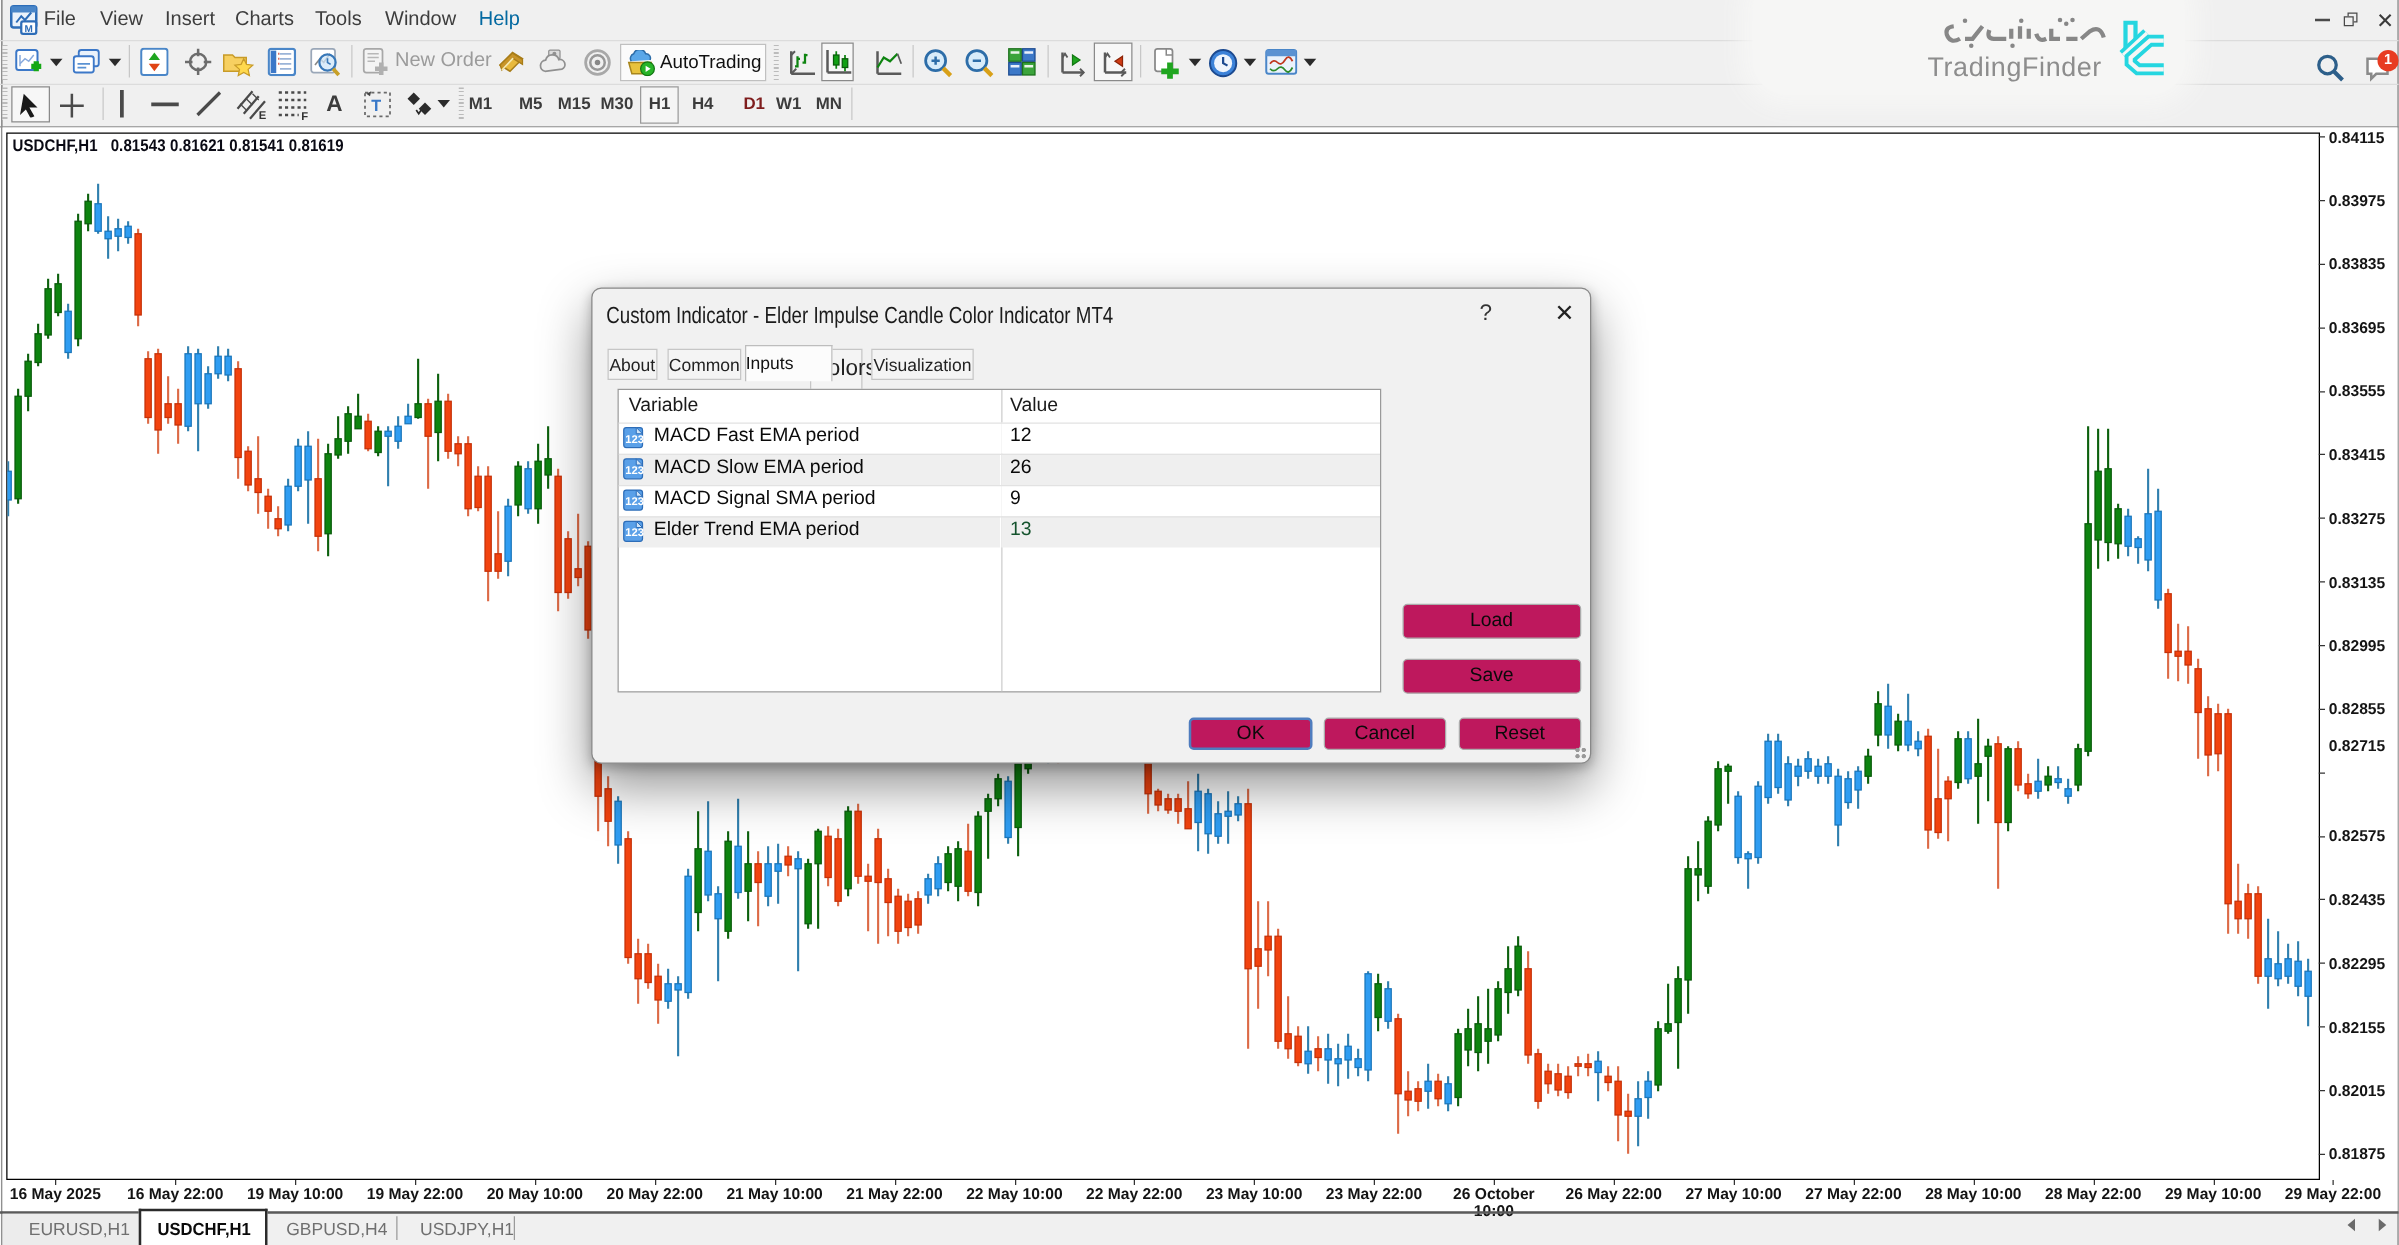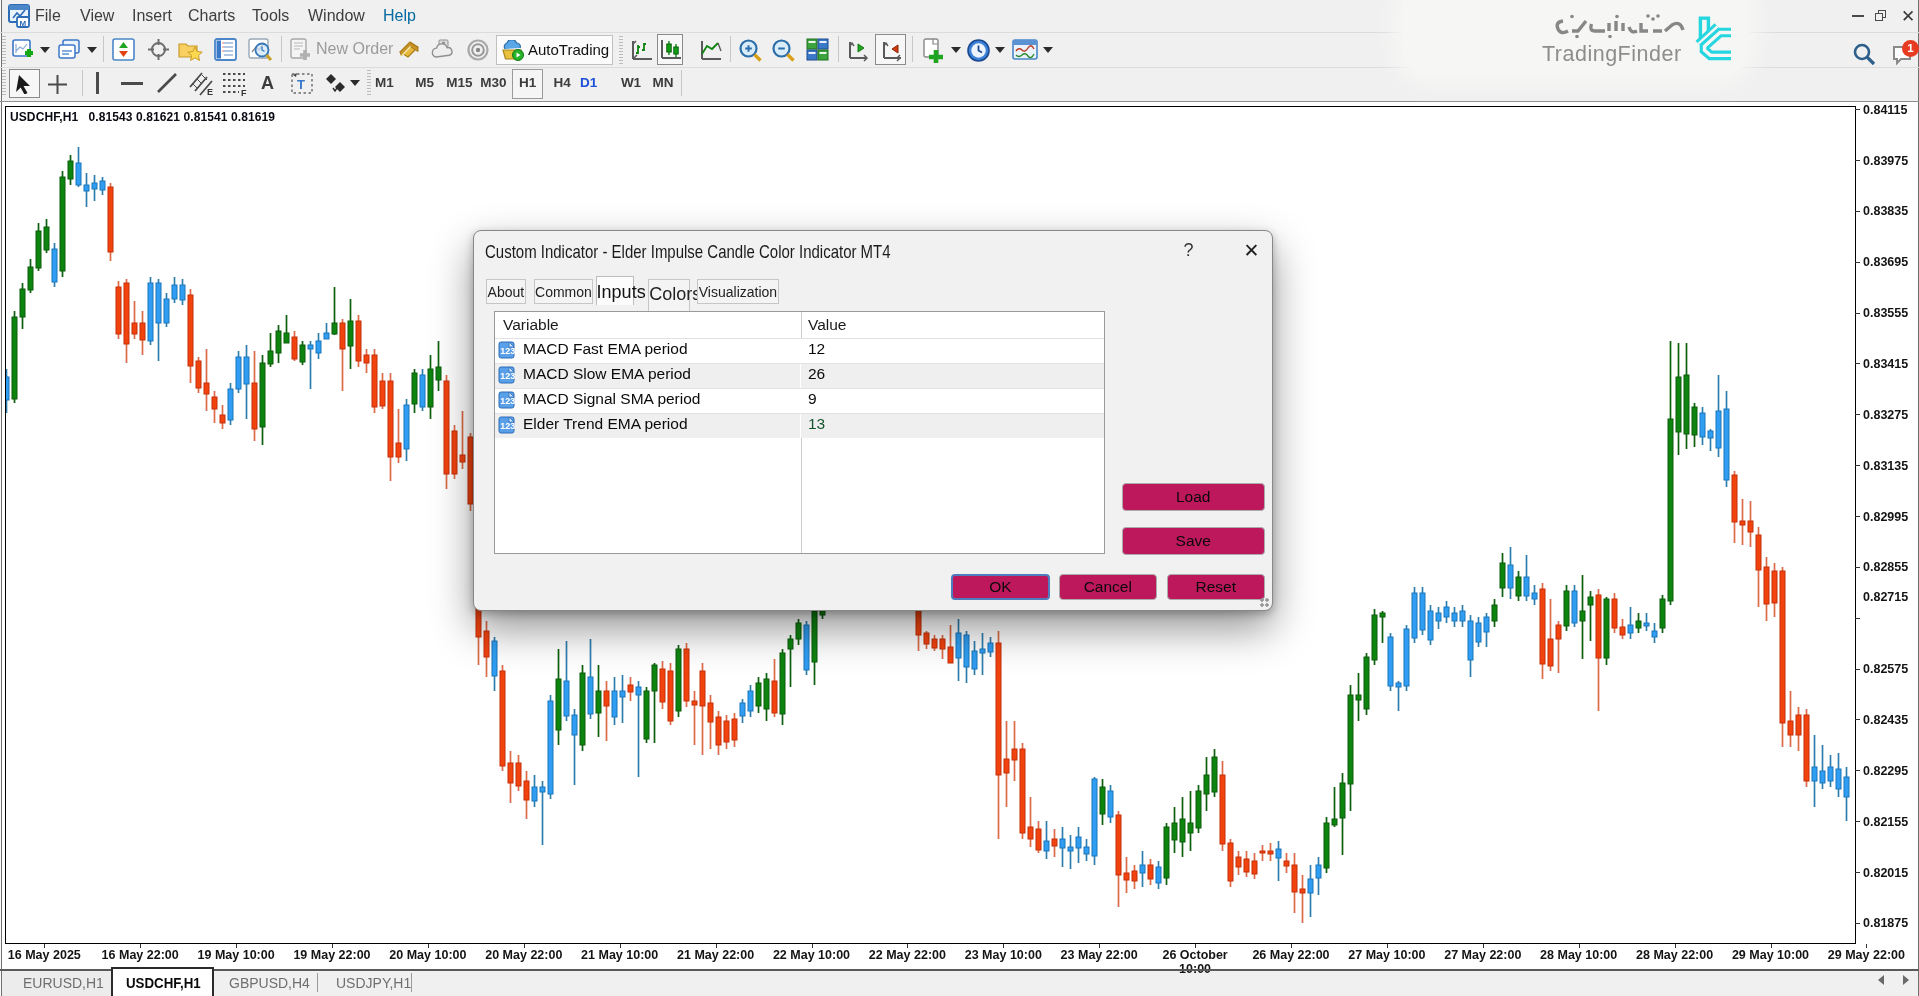--- a/index.html
+++ b/index.html
@@ -210,21 +210,21 @@
         <path d="M8 15 l2 3 4-6" stroke="#2b2b2b" stroke-width="1.4" fill="none"></path>
       </svg></div>
     <div style="position:absolute;left:350px;top:80px;width:0;height:0;border-left:5px solid transparent;border-right:5px solid transparent;border-top:6px solid #2b2b2b"></div>
     <div style="position:absolute;left:367px;top:70px;width:4px;height:26px;background:repeating-linear-gradient(180deg,#bbb 0,#bbb 1px,#f0f0f0 1px,#f0f0f0 3px)"></div>
     <div style="position:absolute;left:375px;top:75px;width:32px;font-size:13.5px;font-weight:700;color:#3c3c3c">M1</div>
     <div style="position:absolute;left:408.6px;top:75px;width:32px;text-align:center;font-size:13.5px;font-weight:700;color:#3c3c3c">M5</div>
     <div style="position:absolute;left:443.3px;top:75px;width:32px;text-align:center;font-size:13.5px;font-weight:700;color:#3c3c3c">M15</div>
     <div style="position:absolute;left:477.5px;top:75px;width:32px;text-align:center;font-size:13.5px;font-weight:700;color:#3c3c3c">M30</div>
     <div style="position:absolute;left:511.70000000000005px;top:75px;width:32px;text-align:center;font-size:13.5px;font-weight:700;color:#3c3c3c">H1</div>
     <div style="position:absolute;left:546.2px;top:75px;width:32px;text-align:center;font-size:13.5px;font-weight:700;color:#3c3c3c">H4</div>
-    <div style="position:absolute;left:580px;top:75px;width:32px;text-align:left;font-size:13.5px;font-weight:700;color:#1d4ed8">D1</div>
+    <div style="position:absolute;left:580px;top:75px;width:32px;text-align:right;font-size:13.5px;font-weight:700;color:#7f1d1d">D1</div>
     <div style="position:absolute;left:615px;top:75px;width:32px;text-align:center;font-size:13.5px;font-weight:700;color:#3c3c3c">W1</div>
     <div style="position:absolute;left:647px;top:75px;width:32px;text-align:center;font-size:13.5px;font-weight:700;color:#3c3c3c">MN</div>
     <div style="position:absolute;left:512px;top:69px;width:31px;height:30px;background:#f5f5f5;border:1px solid #9a9a9a"></div>
     <div style="position:absolute;left:511.7px;top:75px;width:32px;text-align:center;font-size:13.5px;font-weight:700;color:#3c3c3c;z-index:2">H1</div>
     <div style="position:absolute;left:681px;top:70px;width:1px;height:26px;background:#c7c7c7"></div>
 <div style="position:absolute;left:0;top:100.5px;width:1919px;height:1.6px;background:#8f8f8f"></div>
 
 <div style="position:absolute;left:2.3px;top:102.1px;width:1916px;height:867px;background:#fff"></div>
 <div style="position:absolute;left:4.5px;top:105.5px;width:1851.5px;height:838.5px;border:1.2px solid #000;background:#fff"></div>
 <svg id="chart" width="1850" height="836" viewBox="0 0 1850 836" style="position:absolute;left:5.5px;top:106.5px">
@@ -820,21 +820,21 @@
     <div style="position:absolute;left:1891px;top:44px;width:24px;height:22px"><svg width="24" height="22" viewBox="0 0 24 22" style="">
         <path d="M3 3 h16 v12 h-9 l-4 4 v-4 h-3 z" fill="#fff" stroke="#8a8a8a" stroke-width="2"></path>
       </svg></div>
     <div style="position:absolute;left:1902px;top:40px;width:17px;height:17px;border-radius:50%;background:#e83c22;color:#fff;font-size:11.5px;font-weight:700;text-align:center;line-height:17px">1</div>
 <div id="dlg">
       <div style="position:absolute;left:11px;top:10px;font-size:18.5px;color:#1b1b1b;transform:scaleX(.81);transform-origin:0 0;white-space:nowrap">Custom Indicator - Elder Impulse Candle Color Indicator MT4</div>
       <div style="position:absolute;left:710px;top:9px;font-size:18px;color:#333">?</div>
       <div style="position:absolute;left:770px;top:8px;font-size:19px;color:#222">✕</div>
       <div style="position:absolute;left:12.3px;top:48px;width:40.1px;height:25px;background:#f4f4f4;border:1px solid #c6c6c6;text-align:center;font-size:14px;color:#222;padding-top:4px;box-sizing:border-box">About</div>
       <div style="position:absolute;left:60.0px;top:48px;width:59.9px;height:25px;background:#f4f4f4;border:1px solid #c6c6c6;text-align:center;font-size:14px;color:#222;padding-top:4px;box-sizing:border-box">Common</div>
-      <div style="position:absolute;left:122.1px;top:45px;width:38px;height:29px;background:#fcfcfc;border:1px solid #bdbdbd;border-bottom:none;z-index:2;text-align:center;font-size:18px;color:#111;padding-top:5px;box-sizing:border-box">Inputs</div>
+      <div style="position:absolute;left:122.1px;top:45px;width:70px;height:29px;background:#fcfcfc;border:1px solid #bdbdbd;border-bottom:none;z-index:2;text-align:left;font-size:14px;color:#111;padding-top:5px;box-sizing:border-box">Inputs</div>
       <div style="position:absolute;left:174.8px;top:48px;width:42.2px;height:36px;background:#f4f4f4;border:1px solid #c6c6c6;text-align:center;font-size:18px;color:#222;padding-top:4px;box-sizing:border-box">Colors</div>
       <div style="position:absolute;left:223.3px;top:48px;width:82.3px;height:25px;background:#f4f4f4;border:1px solid #c6c6c6;text-align:center;font-size:14px;color:#222;padding-top:4px;box-sizing:border-box">Visualization</div>
       <div style="position:absolute;left:20.5px;top:80px;width:611px;height:243px;background:#fff;border:1px solid #9a9a9a;box-sizing:border-box">
         <div style="position:absolute;left:305.5px;top:0;width:1px;height:241px;background:#cdcdcd"></div>
         <div style="position:absolute;left:8px;top:4px;font-size:15.5px;color:#1a1a1a">Variable</div>
         <div style="position:absolute;left:313px;top:4px;font-size:15.5px;color:#1a1a1a">Value</div>
         <div style="position:absolute;left:0;top:26px;width:305px;height:25px;background:#ffffff"></div>
         <div style="position:absolute;left:306px;top:26px;width:303px;height:25px;background:#ffffff"></div>
         <div style="position:absolute;left:0;top:26px;width:609px;height:1px;background:#e2e2e2"></div>
         <div style="position:absolute;left:3px;top:29px"><svg width="20" height="18" viewBox="0 0 20 18" style="">

